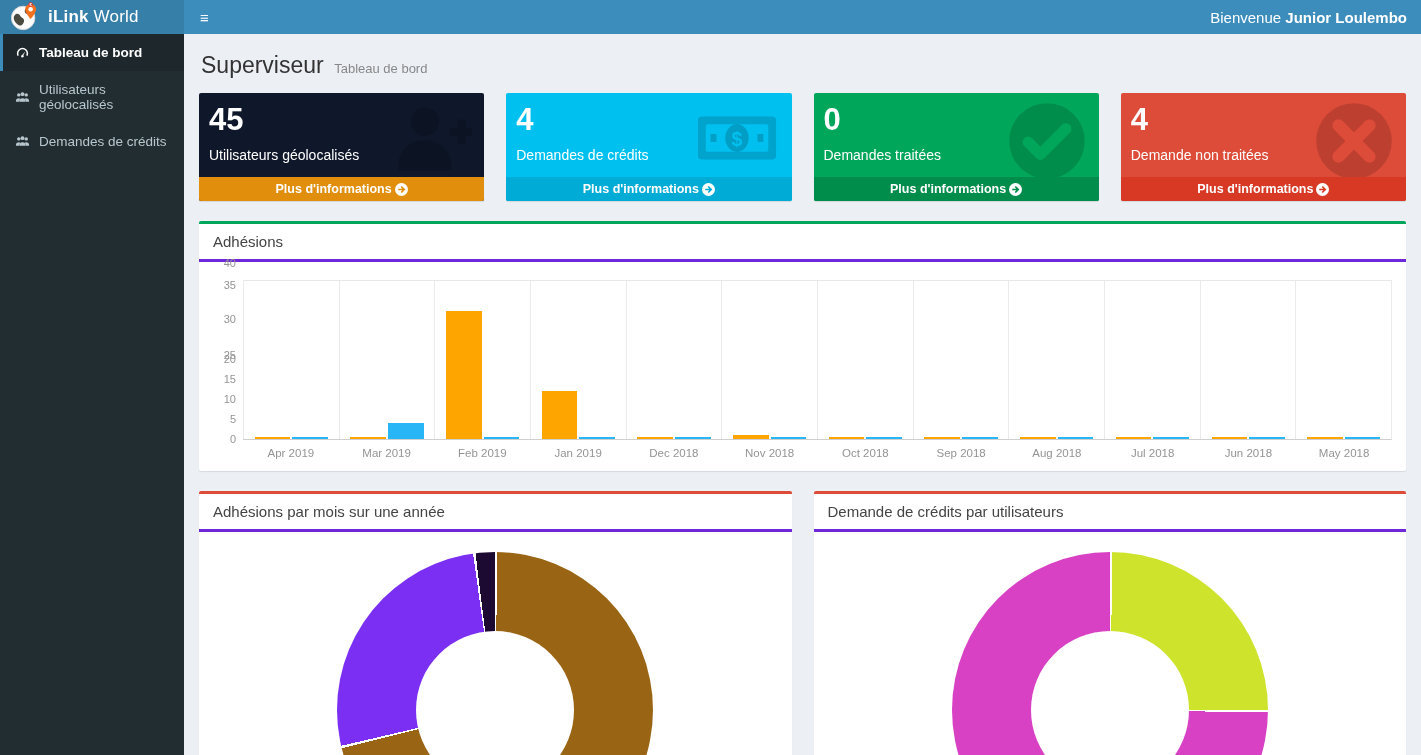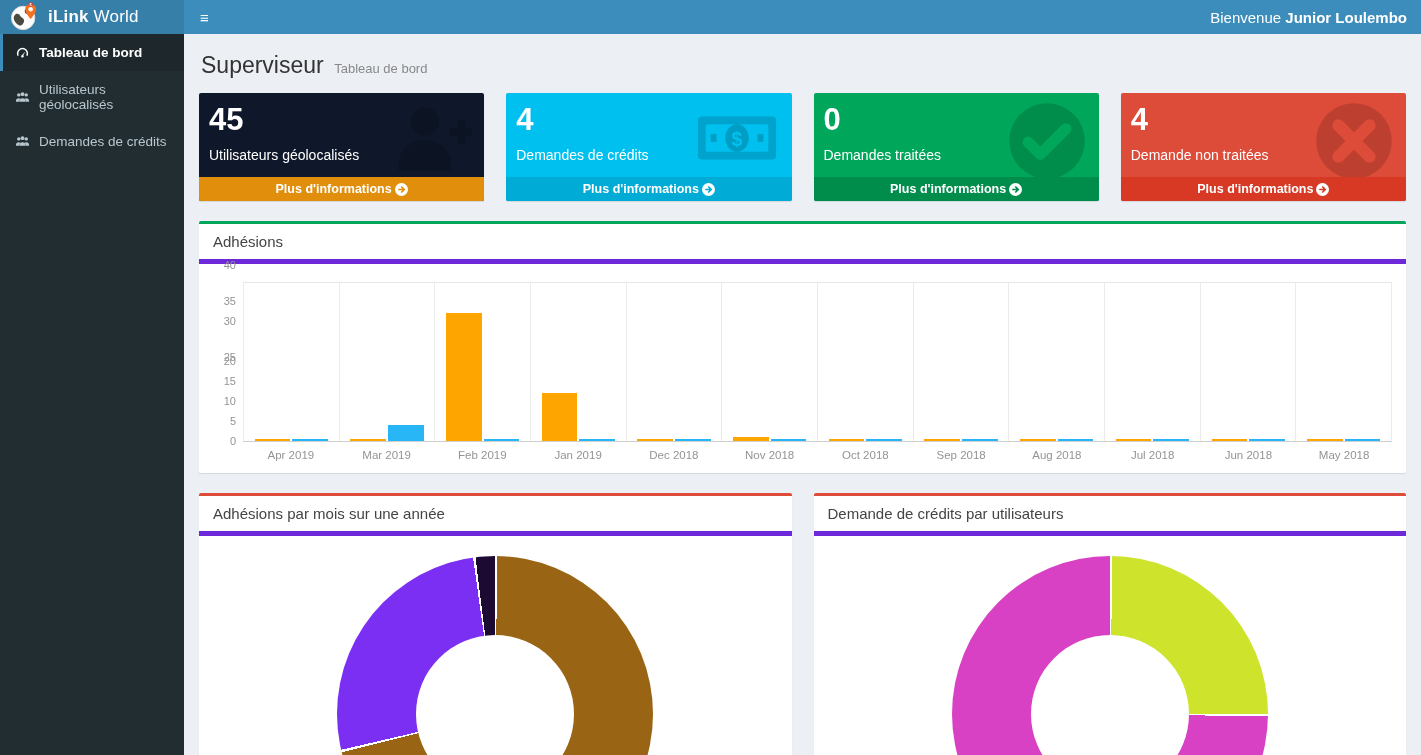--- a/index.html
+++ b/index.html
@@ -41,21 +41,21 @@
   .sb-icon { position:absolute; right:12px; top:8px; z-index:1; }
   .sb-footer { display:flex; align-items:center; justify-content:center; gap:3px;
     color:#fff; font-size:12.5px; font-weight:bold; padding:5px 0; text-decoration:none;
     position:relative; z-index:3; cursor:pointer; }
 
   
   .panel { background:#fff; border-radius:2px; box-shadow:0 1px 1px rgba(0,0,0,.1);
     margin-top:20px; }
   .panel.green-top { border-top:3px solid #00a65a; }
   .panel.red-top { border-top:3px solid #dd4b39; }
-  .panel-head { padding:9px 14px; font-size:15px; color:#444; border-bottom:5px solid #6d28d9; }
+  .panel-head { padding:9px 14px; font-size:15px; color:#444; border-bottom:3px solid #6d28d9; }
   .panel-body { padding:10px 14px 12px 14px; }
 
   
   .chart-wrap { display:flex; padding-top:8px; }
   .y-axis { position:relative; width:30px; height:160px; flex:0 0 30px; }
   .y-tick { position:absolute; right:7px; font-size:11px; color:#949494; line-height:1; }
   .plot-col { flex:1; }
   .plot { height:160px; display:flex; align-items:flex-end;
     border-top:1px solid #e7e7e7; border-bottom:1px solid #cfcfcf; border-right:1px solid #ebebeb; }
   .bar-group { flex:1; height:100%; display:flex; align-items:flex-end; justify-content:center;
@@ -235,21 +235,21 @@
     <div class="panel-body">
       <div class="chart-wrap">
         <div class="y-axis">
             <span class="y-tick" style="bottom: -5px;">0</span>
             <span class="y-tick" style="bottom: 15px;">5</span>
             <span class="y-tick" style="bottom: 35px;">10</span>
             <span class="y-tick" style="bottom: 55px; margin-top: 8px;">15</span>
             <span class="y-tick" style="bottom: 75px;">20</span>
             <span class="y-tick" style="bottom: 79px;">25</span>
             <span class="y-tick" style="bottom: 115px;">30</span>
-            <span class="y-tick" style="bottom: 135px; margin-left: 46px;">35</span>
+            <span class="y-tick" style="bottom: 149px; margin-left: 46px;">35</span>
             <span class="y-tick" style="bottom: 171px;">40</span>
           </div>
         <div class="plot-col">
           <div class="plot">
               <div class="bar-group">
                 <div class="bar" style="background: rgb(255, 165, 0); height: 2px;"></div>
                 <div class="bar" style="background: rgb(41, 182, 246); height: 2px;"></div>
               </div>
               <div class="bar-group">
                 <div class="bar" style="background: rgb(255, 165, 0); height: 2px;"></div>

